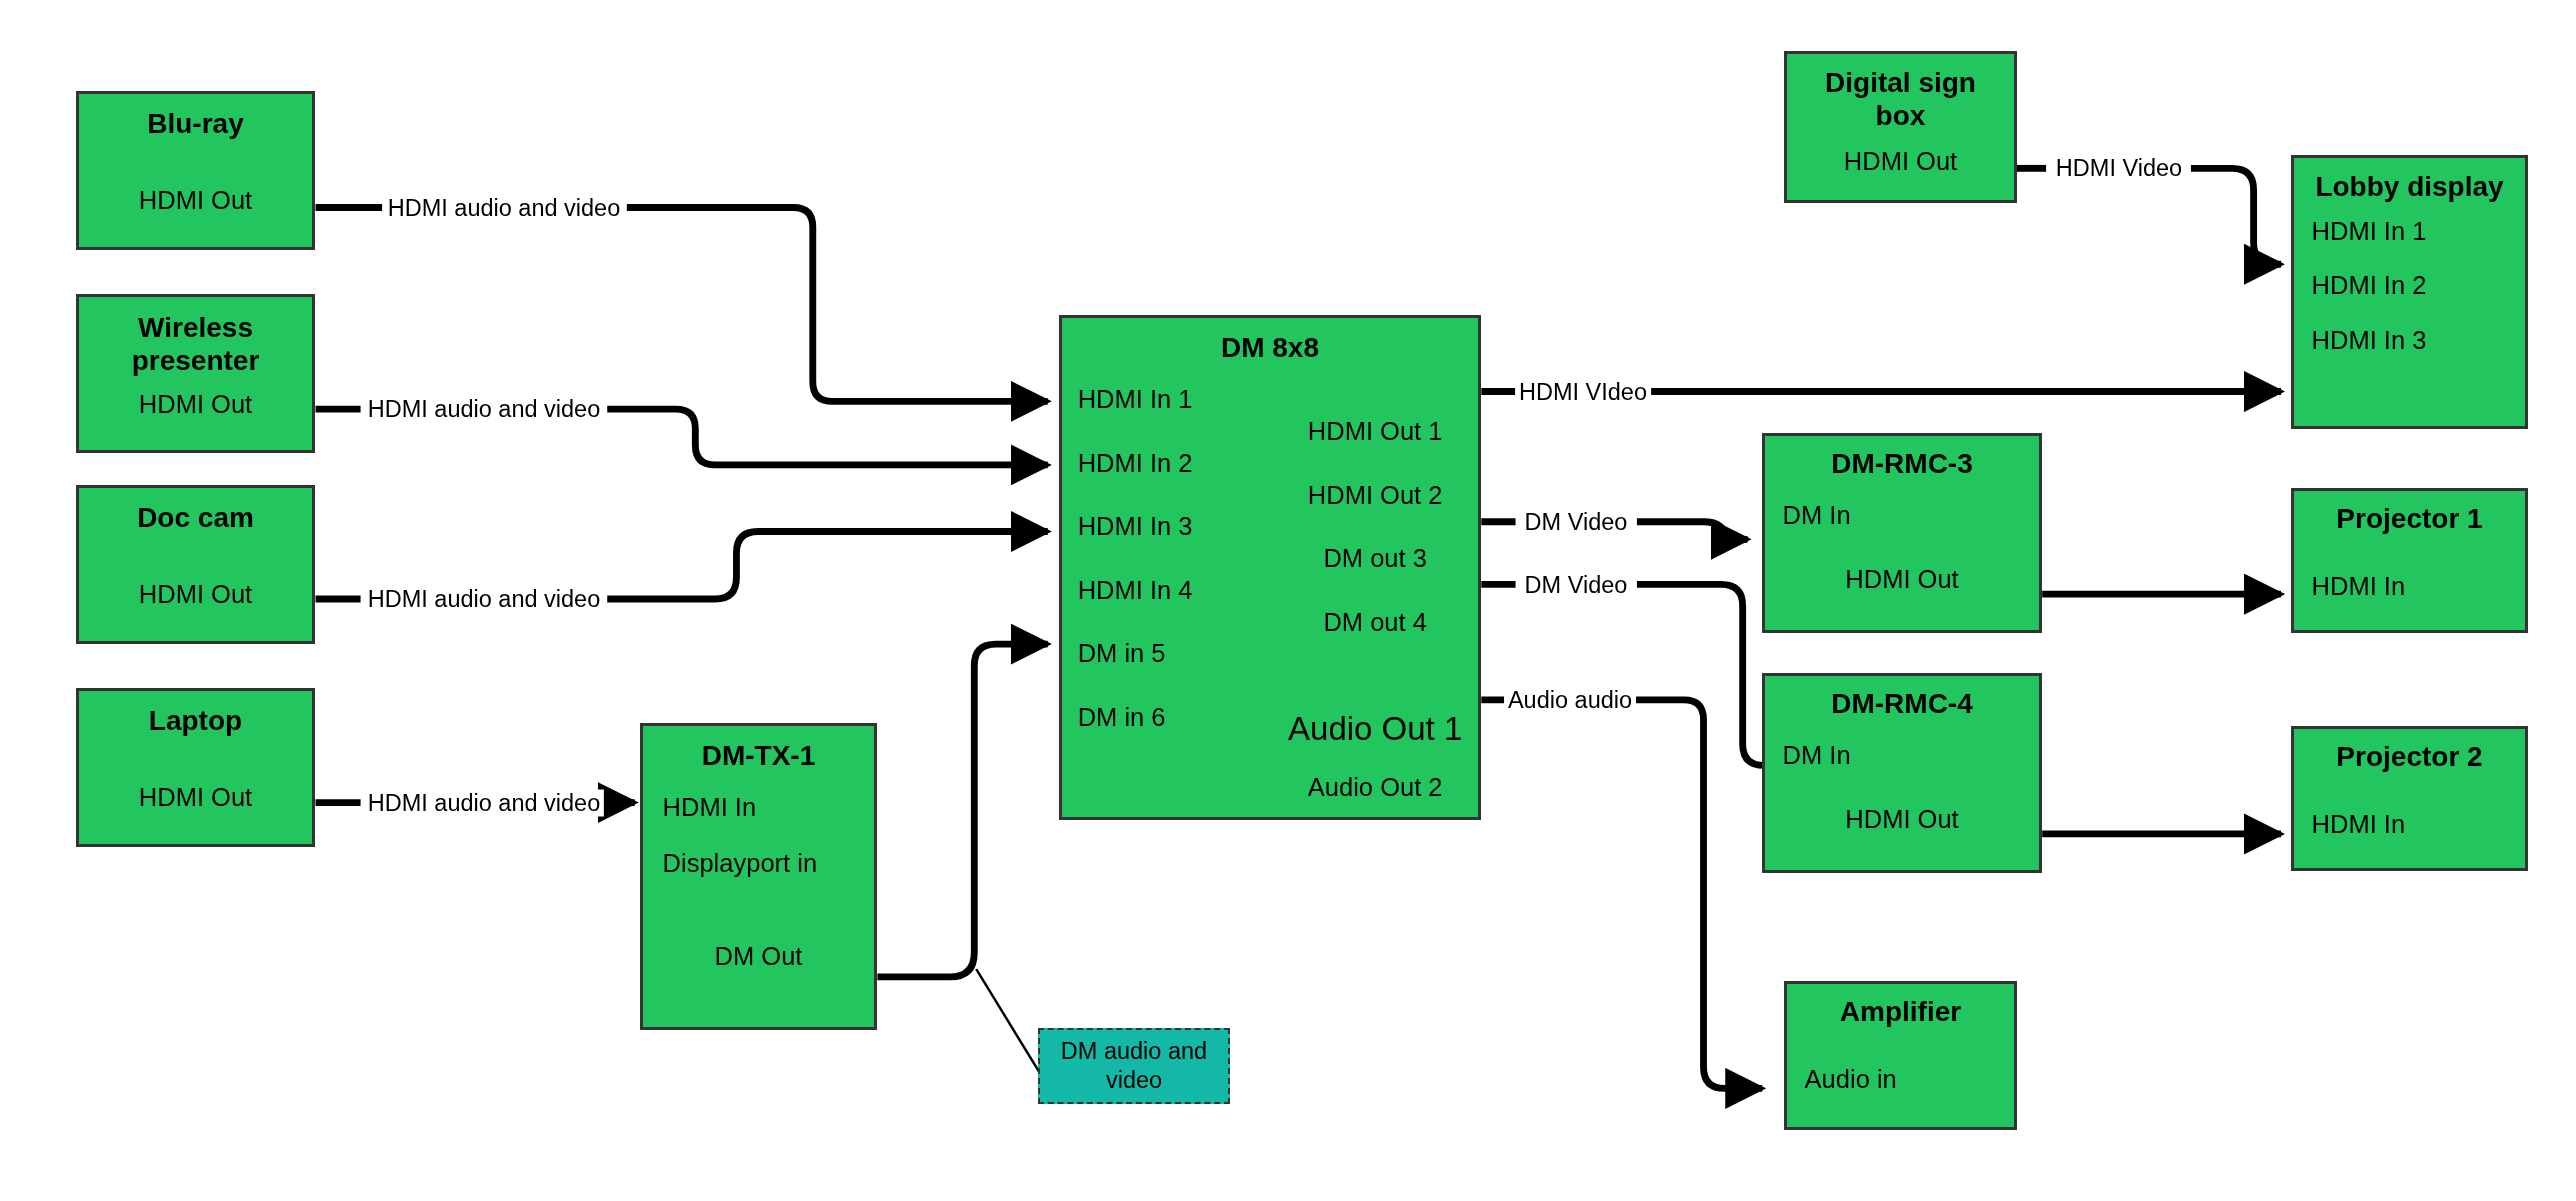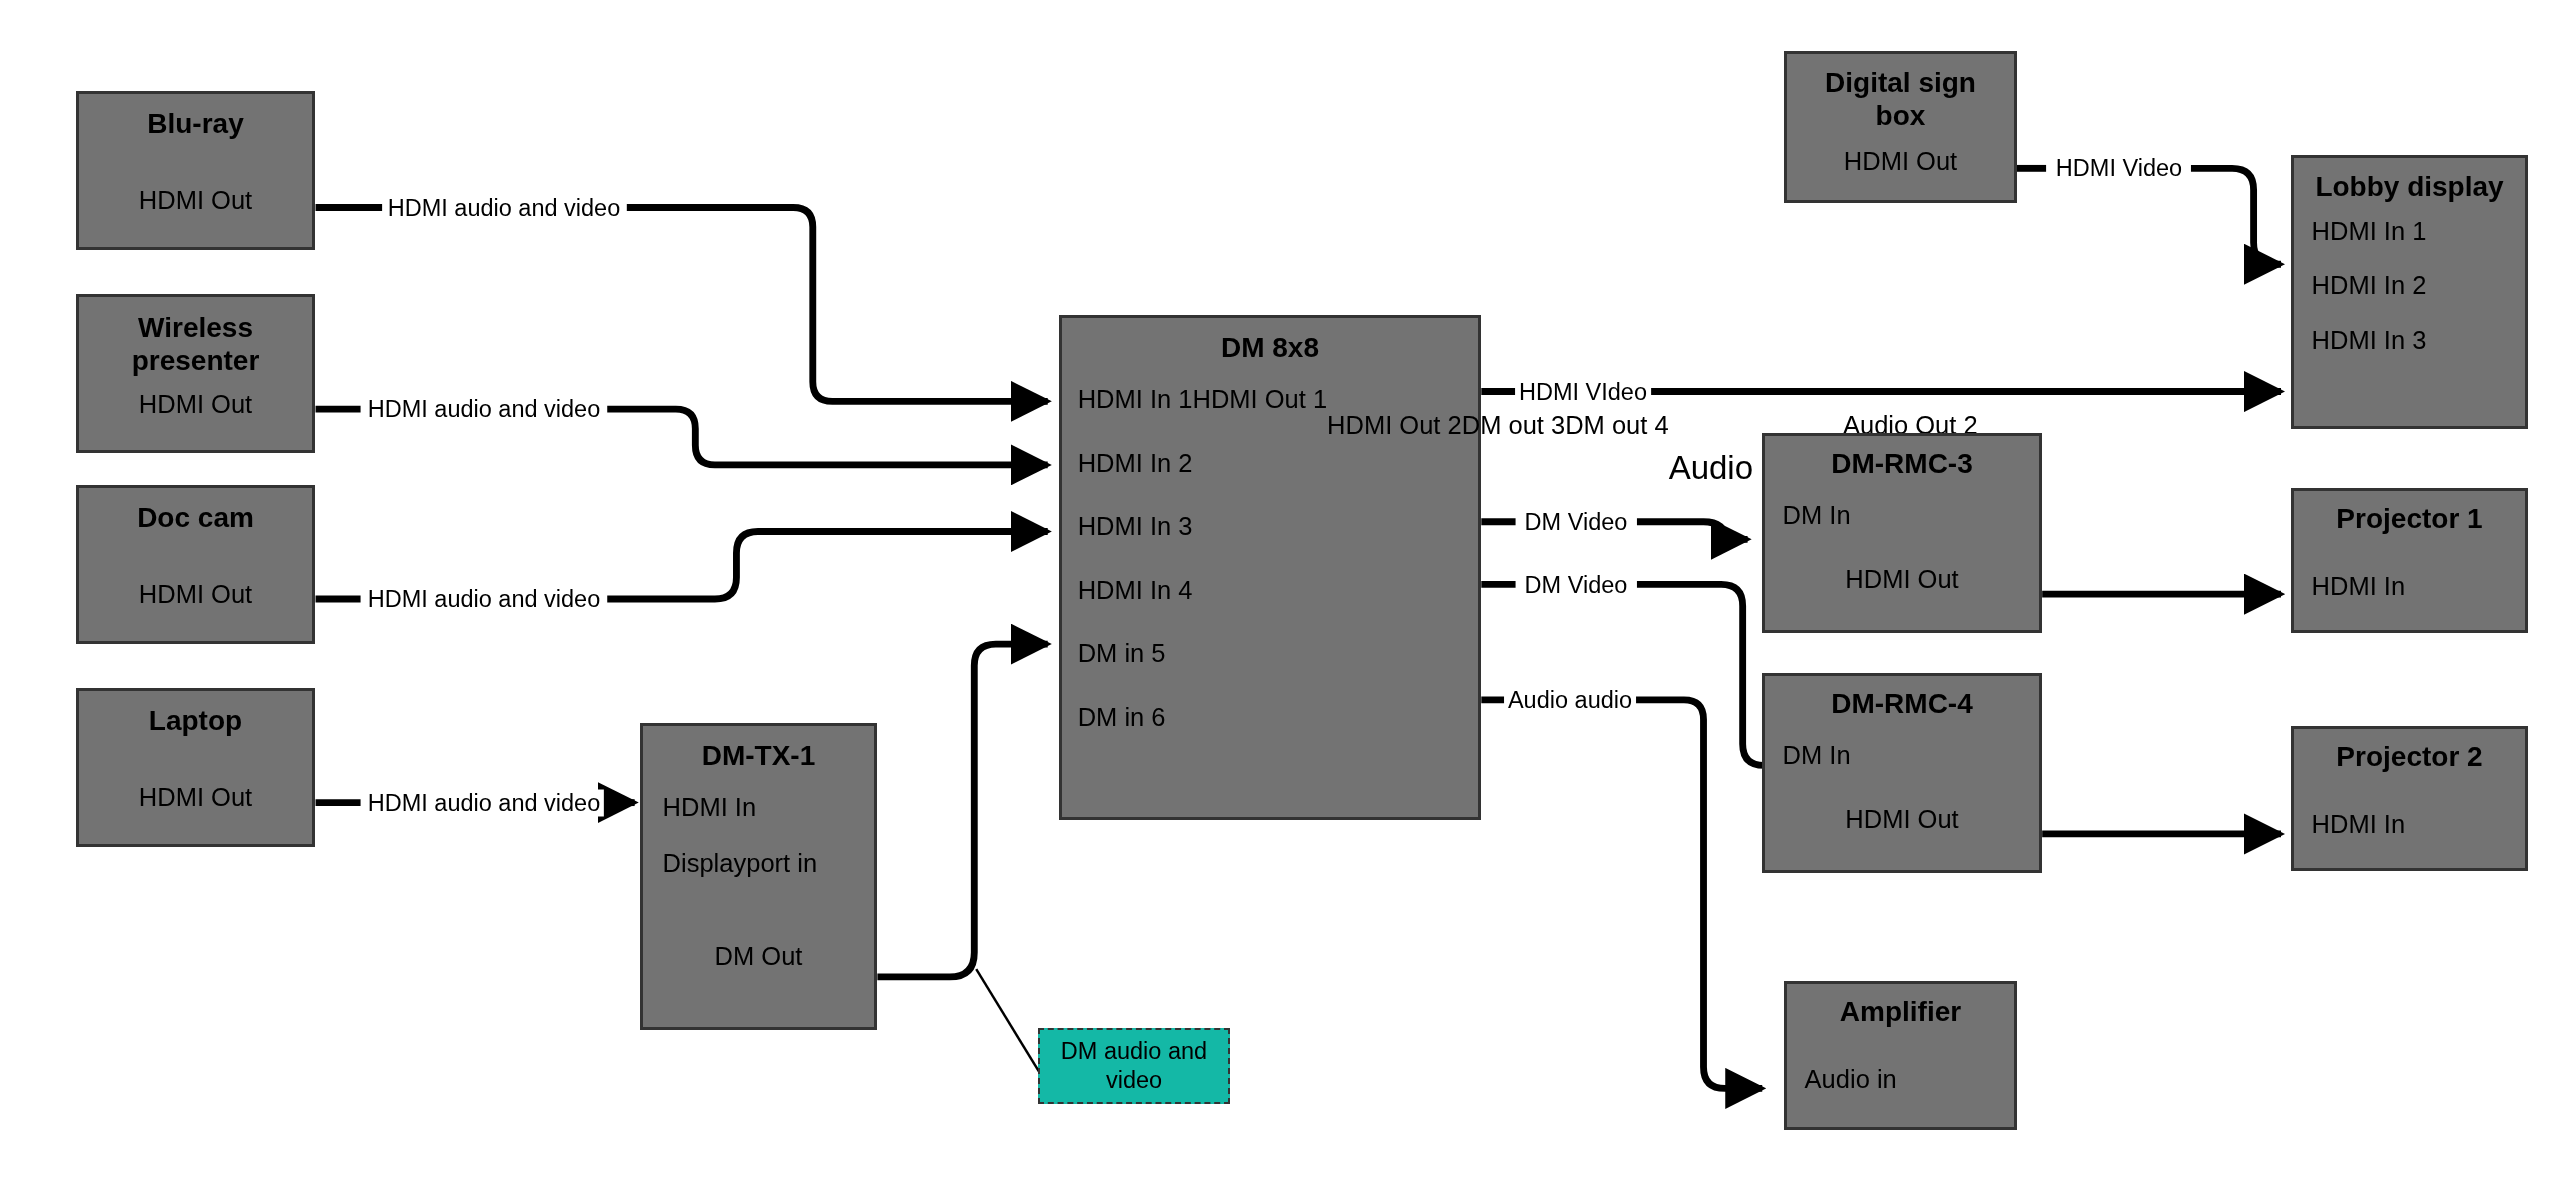--- a/index.html
+++ b/index.html
@@ -1,20 +1,20 @@
 <!DOCTYPE html>
 <html><head>
 <meta charset="utf-8">
 <style>
   html,body{margin:0;padding:0;background:#ffffff;}
   body{width:2576px;height:1201px;overflow:hidden;
        font-family:"Liberation Sans","DejaVu Sans",sans-serif;}
   #stage{position:relative;width:2576px;height:1201px;background:#fff;}
   svg.wires{position:absolute;left:0;top:0;width:2576px;height:1201px;overflow:visible;}
-  .node{position:absolute;box-sizing:border-box;background:#737373;
+  .node{position:absolute;box-sizing:border-box;background:#22c55e;
         border:3.9px solid #333333;}
   .node .title{font-weight:bold;text-align:center;color:#000;}
   .node .port{color:#000;white-space:nowrap;}
   .port.left{text-align:left;}
   .port.right{text-align:center;}
   .callout{position:absolute;box-sizing:border-box;background:#14b8a6;
            border:2px dashed #333333;display:flex;align-items:center;
            justify-content:center;text-align:center;color:#000;line-height:1.25;}
   .edge-label{position:absolute;color:#000;white-space:nowrap;background:#fff;
               padding:0 3.9px;transform:translate(-50%,-50%);}
@@ -101,21 +101,21 @@
     <div class="title" style="font-size:28px;">DM 8x8</div>
     <div style="display:flex;justify-content:space-between;margin-top:21.5px;">
       <div style="display:flex;flex-direction:column;">
         <div class="port left" style="font-size:25.5px;height:38px;">HDMI In 1</div>
         <div class="port left" style="font-size:25.5px;height:38px;margin-top:25.5px;">HDMI In 2</div>
         <div class="port left" style="font-size:25.5px;height:38px;margin-top:25.5px;">HDMI In 3</div>
         <div class="port left" style="font-size:25.5px;height:38px;margin-top:25.5px;">HDMI In 4</div>
         <div class="port left" style="font-size:25.5px;height:38px;margin-top:25.5px;">DM in 5</div>
         <div class="port left" style="font-size:25.5px;height:38px;margin-top:25.5px;">DM in 6</div>
       </div>
-      <div style="display:flex;flex-direction:row;">
+      <div style="display:flex;flex-direction:column;margin-top:32px;">
         <div class="port right" style="font-size:25.5px;height:38px;">HDMI Out 1</div>
         <div class="port right" style="font-size:25.5px;height:38px;margin-top:25.5px;">HDMI Out 2</div>
         <div class="port right" style="font-size:25.5px;height:38px;margin-top:25.5px;">DM out 3</div>
         <div class="port right" style="font-size:25.5px;height:38px;margin-top:25.5px;">DM out 4</div>
         <div class="port right" style="font-size:33px;height:38px;margin-top:64px;">Audio Out 1</div>
         <div class="port right" style="font-size:25.5px;height:38px;margin-top:25.5px;">Audio Out 2</div>
       </div>
     </div>
   </div>
 

